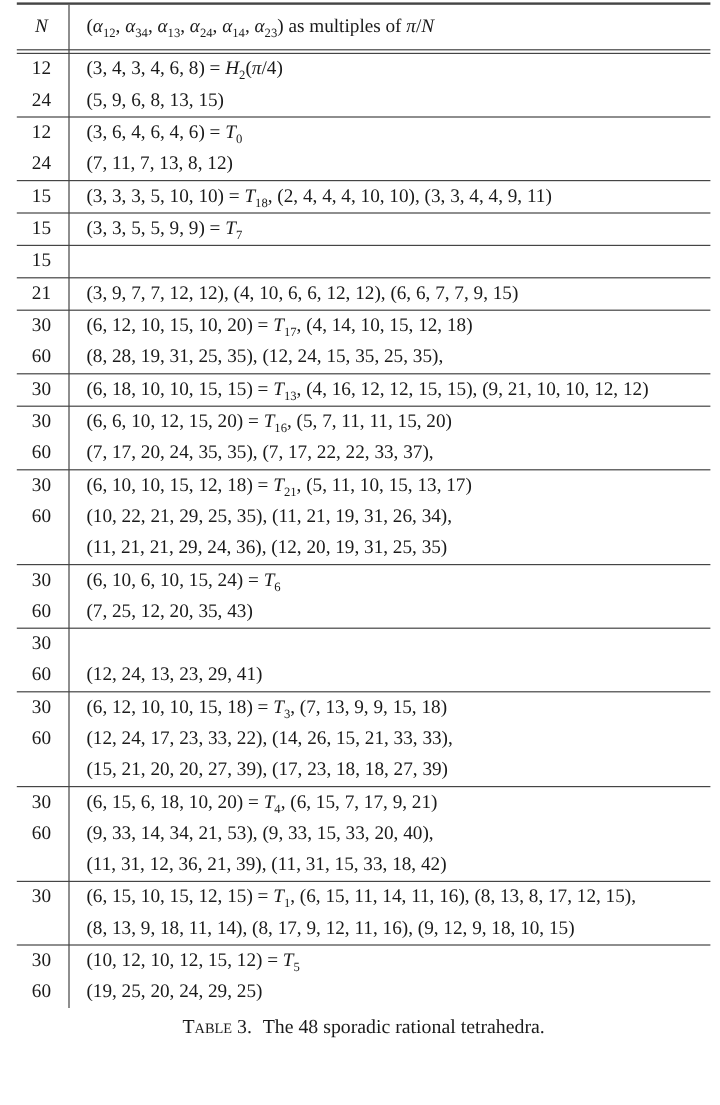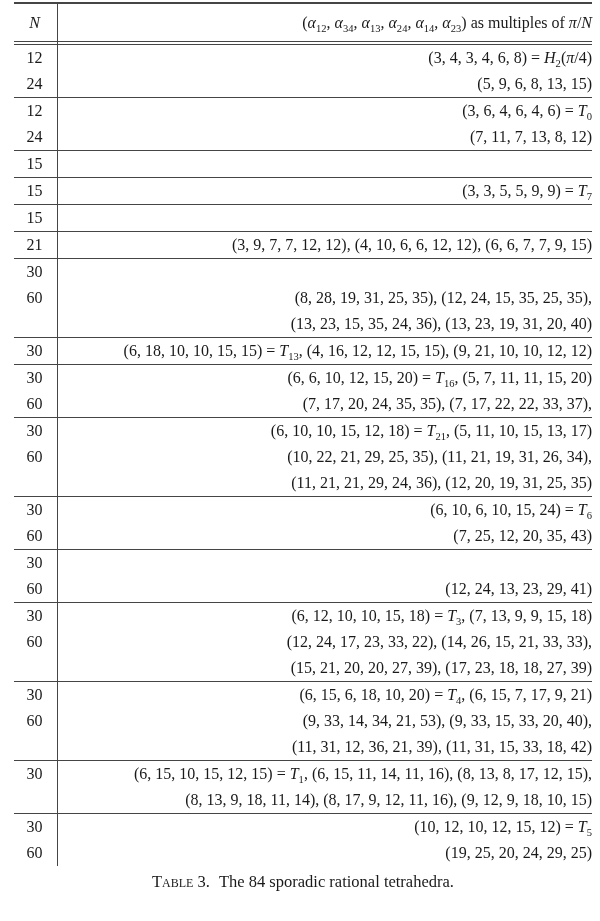--- a/index.html
+++ b/index.html
@@ -18,21 +18,21 @@
   .tbl { position: absolute; left: 14px; top: 2px; width: 578px; }
   .rule-top { height: 2px; background: var(--rule); }
   .tbl-body { position: relative; }
   .vbar { position: absolute; left: 43px; top: 0; bottom: 0; width: 1px; background: var(--rule); }
   .hdr-row { display: grid; grid-template-columns: 43px 1fr; height: 37px; align-items: center; }
   .dbl-rule { height: 2px; border-top: 1.6px solid var(--rule); border-bottom: 1.6px solid var(--rule); }
   .block { border-bottom: 1px solid var(--rule); }
   .block:last-child { border-bottom: none; }
   .row { display: grid; grid-template-columns: 43px 1fr; height: 26px; align-items: center; }
   .ncell { text-align: center; font-size: 16px; padding-right: 2px; }
-  .ccell { text-align: right; font-size: 16px; white-space: nowrap; margin-left: 15px; }
+  .ccell { text-align: left; font-size: 16px; white-space: nowrap; margin-left: 15px; }
   .hdr .ccell, .hdr .ncell { font-size: 16px; }
   sub { font-size: 66%; line-height: 0; }
   i { font-style: italic; }
   .caption { margin-top: 6px; text-align: center; font-size: 16.5px; }
   .sc { font-variant: small-caps; margin-right: 9px; }
 </style>
 </head>
 <body>
 
 <div class="page">
@@ -62,20 +62,21 @@
     <div class="ccell">(3, 6, 4, 6, 4, 6) = <i>T</i><sub>0</sub></div>
   </div>
             <div class="row">
     <div class="ncell">24</div>
     <div class="ccell">(7, 11, 7, 13, 8, 12)</div>
   </div>
           </div>
           <div class="block">
             <div class="row">
     <div class="ncell">15</div>
+    <div class="ccell">(3, 3, 3, 5, 10, 10) = <i>T</i><sub>18</sub>, (2, 4, 4, 4, 10, 10), (3, 3, 4, 4, 9, 11)</div>
   </div>
           </div>
           <div class="block">
             <div class="row">
     <div class="ncell">15</div>
     <div class="ccell">(3, 3, 5, 5, 9, 9) = <i>T</i><sub>7</sub></div>
   </div>
           </div>
           <div class="block">
             <div class="row">
@@ -84,28 +85,25 @@
           </div>
           <div class="block">
             <div class="row">
     <div class="ncell">21</div>
     <div class="ccell">(3, 9, 7, 7, 12, 12), (4, 10, 6, 6, 12, 12), (6, 6, 7, 7, 9, 15)</div>
   </div>
           </div>
           <div class="block">
             <div class="row">
     <div class="ncell">30</div>
+    <div class="ccell">(6, 12, 10, 15, 10, 20) = <i>T</i><sub>17</sub>, (4, 14, 10, 15, 12, 18)</div>
   </div>
             <div class="row">
     <div class="ncell">60</div>
     <div class="ccell">(8, 28, 19, 31, 25, 35), (12, 24, 15, 35, 25, 35),</div>
-  </div>
-            <div class="row">
-    <div class="ncell"></div>
-    <div class="ccell">(13, 23, 15, 35, 24, 36), (13, 23, 19, 31, 20, 40)</div>
   </div>
           </div>
           <div class="block">
             <div class="row">
     <div class="ncell">30</div>
     <div class="ccell">(6, 18, 10, 10, 15, 15) = <i>T</i><sub>13</sub>, (4, 16, 12, 12, 15, 15), (9, 21, 10, 10, 12, 12)</div>
   </div>
           </div>
           <div class="block">
             <div class="row">
@@ -194,16 +192,16 @@
     <div class="ccell">(10, 12, 10, 12, 15, 12) = <i>T</i><sub>5</sub></div>
   </div>
             <div class="row">
     <div class="ncell">60</div>
     <div class="ccell">(19, 25, 20, 24, 29, 25)</div>
   </div>
           </div>
         </div>
     </div>
     <div class="caption">
-      <span class="sc">Table 3.</span><span>The 84 sporadic rational tetrahedra.</span>
+      <span class="sc">Table 3.</span><span>The 48 sporadic rational tetrahedra.</span>
     </div>
   </div>
 </div>
 
 </body></html>

